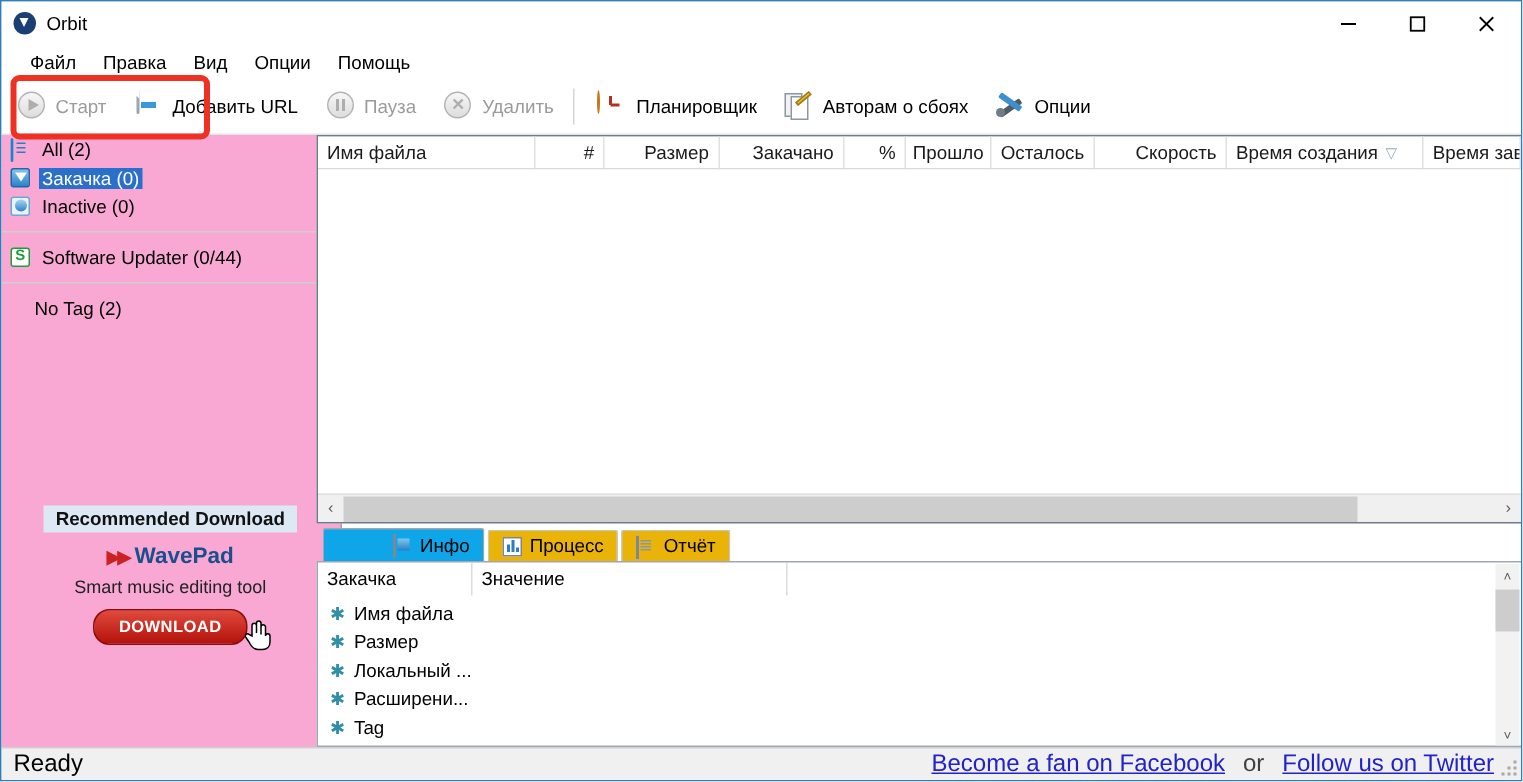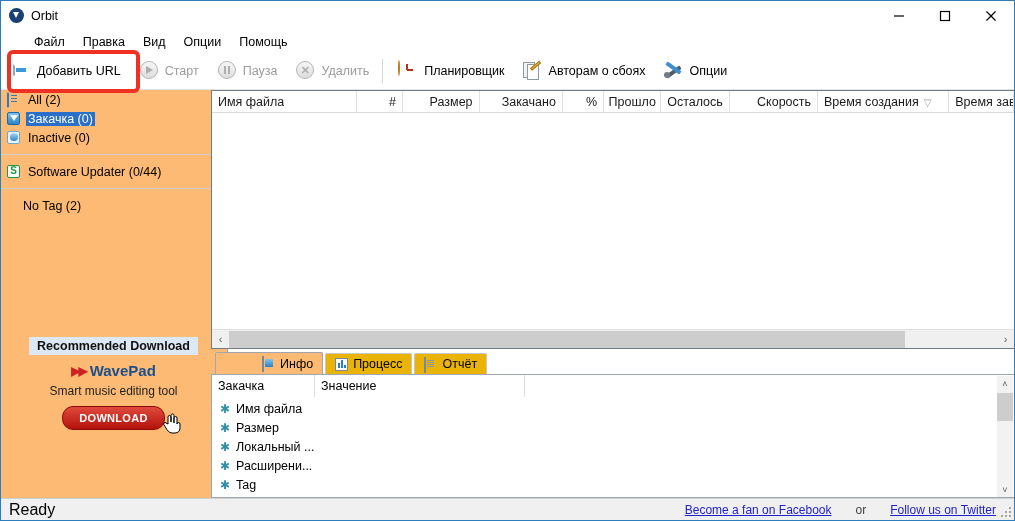--- a/index.html
+++ b/index.html
@@ -56,21 +56,21 @@
     background: transparent;
   }
   .win-btn svg { display: block; }
 
   
   .menubar {
     position: absolute; left: 0; top: 30px;
     width: 1013px; height: 22px;
     background: #ffffff;
     display: flex; align-items: center;
-    padding-left: 24px;
+    padding-left: 10px;
   }
   .menu-item {
     padding: 2px 9px;
     font-size: 12.5px;
     color: #000;
     cursor: default;
   }
 
   
   .toolbar {
@@ -184,21 +184,21 @@
     border: 4px solid #ef3124;
     border-radius: 6px;
     pointer-events: none;
     z-index: 40;
   }
 
   
   .sidebar {
     position: absolute; left: 0; top: 89px;
     width: 227px; height: 408px;
-    background: #fdba74;
+    background: #f9a8d4;
     border-right: 1px solid #a3a3a3;
     overflow: hidden;
   }
   .cat-list { padding-top: 0px; }
   .cat-item {
     display: flex; align-items: center;
     height: 19px; padding-left: 6px; gap: 5px;
     font-size: 12.5px; white-space: nowrap;
   }
   .cat-item .lbl { padding: 0 2px; }
@@ -352,21 +352,21 @@
   .tab {
     display: flex; align-items: center; gap: 5px;
     height: 21px; padding: 0 9px;
     font-size: 12.5px;
     background: #eab308;
     border: 1px solid #c8c8c8;
     border-bottom: none;
     margin-right: 2px;
     border-radius: 2px 2px 0 0;
   }
-  .tab.active { background: #fdba74; border-color: #9fa8b2; height: 22px; padding-left: 46px; }
+  .tab.active { background: #0ea5e9; border-color: #9fa8b2; height: 22px; padding-left: 46px; }
   .tab-ico { width: 13px; height: 13px; position: relative; }
   .ico-info {
     width: 13px; height: 13px; background: #ffffff;
     border: 1px solid #7d8894;
     position: relative;
   }
   .ico-info::after {
     content: ""; position: absolute; left: 2px; top: 2px;
     width: 8px; height: 8px;
     background: linear-gradient(#7ec6ef,#2a7fc4);
@@ -424,22 +424,22 @@
   
   .statusbar {
     position: absolute; left: 0; bottom: 0;
     width: 1013px; height: 22px;
     background: #f0f0f0;
     border-top: 1px solid #d0d0d0;
     display: flex; align-items: center;
   }
   .status-text { font-size: 16px; padding-left: 8px; color: #000; }
   .status-links {
-    margin-left: auto; display: flex; align-items: center; gap: 24px;
-    padding-right: 18px; font-size: 12px;
+    margin-left: auto; display: flex; align-items: center; gap: 12px;
+    padding-right: 18px; font-size: 16px;
   }
   .status-links a { color: #2222cc; text-decoration: underline; cursor: pointer; }
   .status-links .or { color: #404040; }
   .grip {
     position: absolute; right: 3px; bottom: 3px;
     width: 12px; height: 12px;
   }
   .grip i {
     position: absolute; width: 2px; height: 2px; background: #a8a8a8;
   }
@@ -477,31 +477,31 @@
 
   <div class="menubar">
     <div class="menu-item">Файл</div>
     <div class="menu-item">Правка</div>
     <div class="menu-item">Вид</div>
     <div class="menu-item">Опции</div>
     <div class="menu-item">Помощь</div>
   </div>
 
   <div class="toolbar">
-    <div class="tb-btn">
-      <span class="tb-ico"><span class="ico-page"></span></span>
-      <span>Добавить URL</span>
-    </div>
     <div class="tb-btn disabled">
       <span class="tb-ico">
           <span class="ico-round">
             <span class="tri"></span>
           </span>
         </span>
       <span>Старт</span>
+    </div>
+    <div class="tb-btn">
+      <span class="tb-ico"><span class="ico-page"></span></span>
+      <span>Добавить URL</span>
     </div>
     <div class="tb-btn disabled">
       <span class="tb-ico">
           <span class="ico-round">
             <span class="bars">
               <i></i>
               <i></i>
             </span>
           </span>
         </span>

